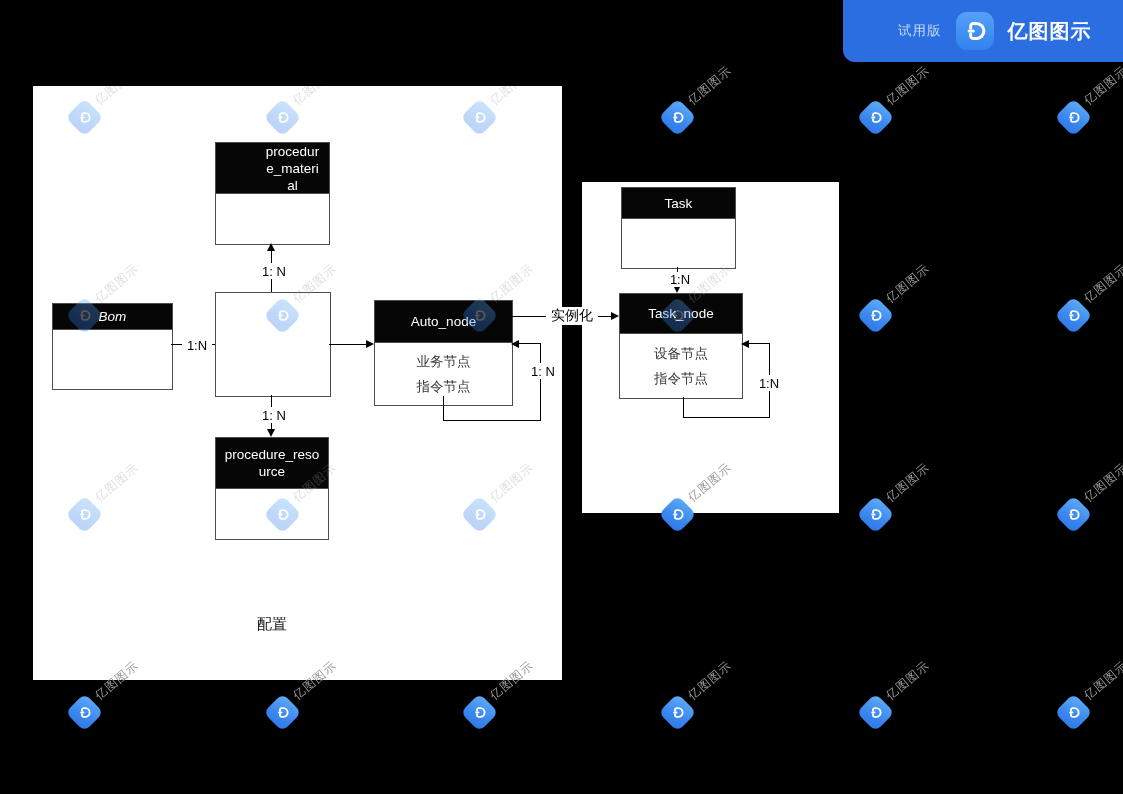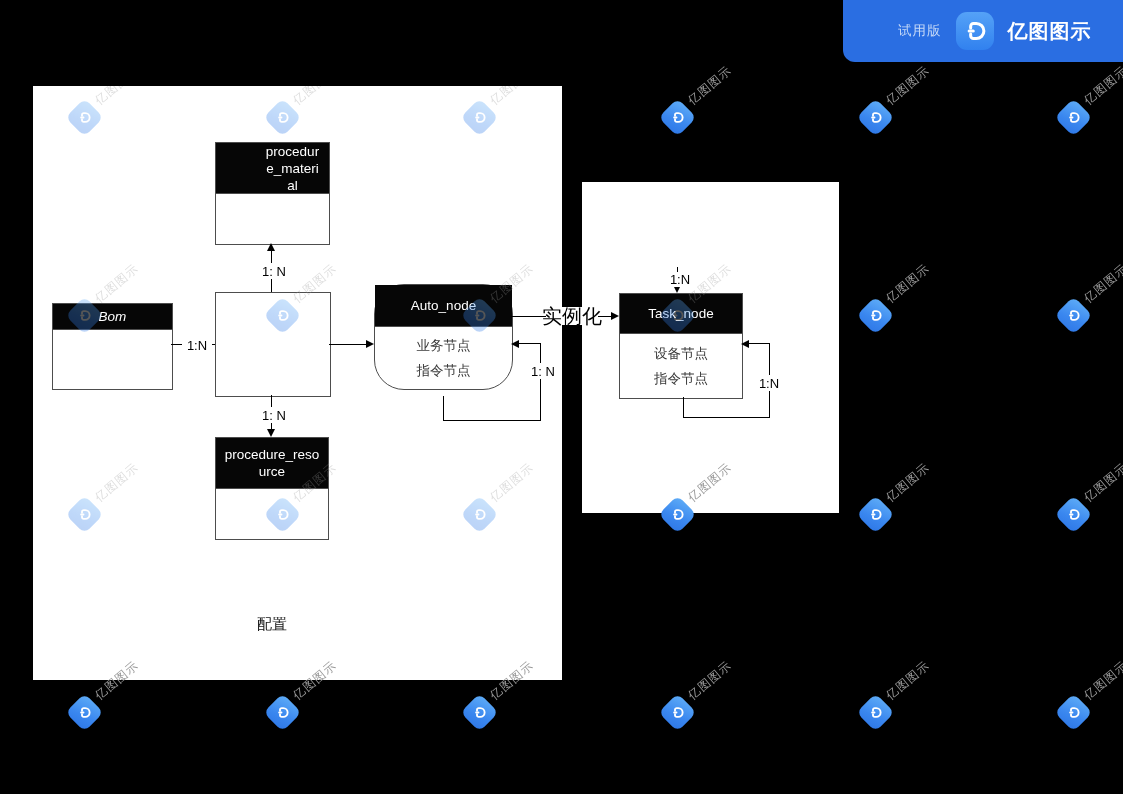--- a/index.html
+++ b/index.html
@@ -73,33 +73,37 @@
 
   <div class="entity" style="left:52px;top:303px;width:119px;height:85px;">
     <div class="hdr" style="height:26px;font-style:italic;">Bom</div>
     <div class="bod"></div>
   </div>
 
   <div class="entity" style="left:215px;top:292px;width:114px;height:103px;">
     <div class="bod"></div>
   </div>
 
-  <div class="entity" style="left:374px;top:284px;width:137px;height:104px;border-radius:30px;">
+  <div class="entity" style="left:374px;top:300px;width:137px;height:104px;">
     <div class="hdr" style="height:42px;">Auto_node</div>
     <div class="bod">
       <span>业务节点</span>
       <span>指令节点</span>
     </div>
   </div>
 
   <div class="entity" style="left:215px;top:437px;width:112px;height:101px;">
     <div class="hdr" style="height:51px;">procedure_resource</div>
     <div class="bod"></div>
   </div>
 
+  <div class="entity" style="left:621px;top:187px;width:113px;height:80px;">
+    <div class="hdr" style="height:31px;">Task</div>
+    <div class="bod"></div>
+  </div>
 
   <div class="entity" style="left:619px;top:293px;width:122px;height:104px;">
     <div class="hdr" style="height:40px;">Task_node</div>
     <div class="bod">
       <span>设备节点</span>
       <span>指令节点</span>
     </div>
   </div>
 
   <div class="ln" style="left:171px;top:344px;width:44px;height:1px;"></div>
@@ -111,21 +115,21 @@
 
   <div class="ln" style="left:271px;top:395px;width:1px;height:35px;"></div>
   <div class="arr arr-down" style="left:267px;top:429px;"></div>
   <div class="elabel" style="left:255px;top:407px;width:34px;height:16px;">1: N</div>
 
   <div class="ln" style="left:329px;top:344px;width:38px;height:1px;"></div>
   <div class="arr arr-right" style="left:366px;top:340px;"></div>
 
   <div class="ln" style="left:511px;top:316px;width:101px;height:1px;"></div>
   <div class="arr arr-right" style="left:611px;top:312px;"></div>
-  <div class="elabel" style="left:546px;top:307px;width:48px;height:18px;font-size:20px;">实例化</div>
+  <div class="elabel" style="left:546px;top:307px;width:48px;height:18px;font-size:14px;">实例化</div>
 
   <div class="ln" style="left:443px;top:396px;width:1px;height:25px;"></div>
   <div class="ln" style="left:443px;top:420px;width:98px;height:1px;"></div>
   <div class="ln" style="left:540px;top:343px;width:1px;height:78px;"></div>
   <div class="ln" style="left:519px;top:343px;width:22px;height:1px;"></div>
   <div class="arr arr-left" style="left:511px;top:340px;"></div>
   <div class="elabel" style="left:524px;top:363px;width:34px;height:16px;">1: N</div>
 
   <div class="ln" style="left:677px;top:267px;width:1px;height:19px;"></div>
   <div class="arr arr-down" style="left:673px;top:285px;"></div>

